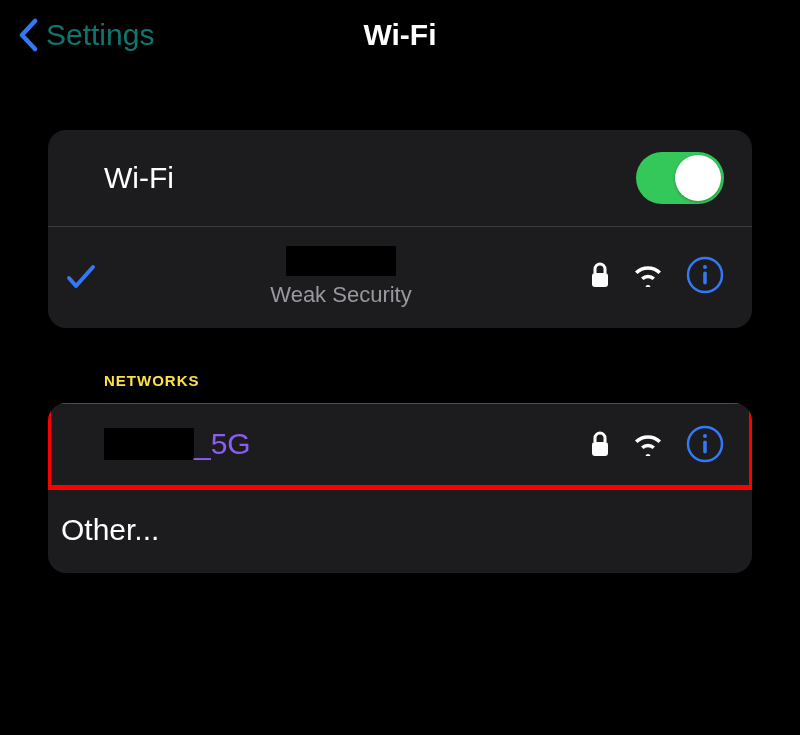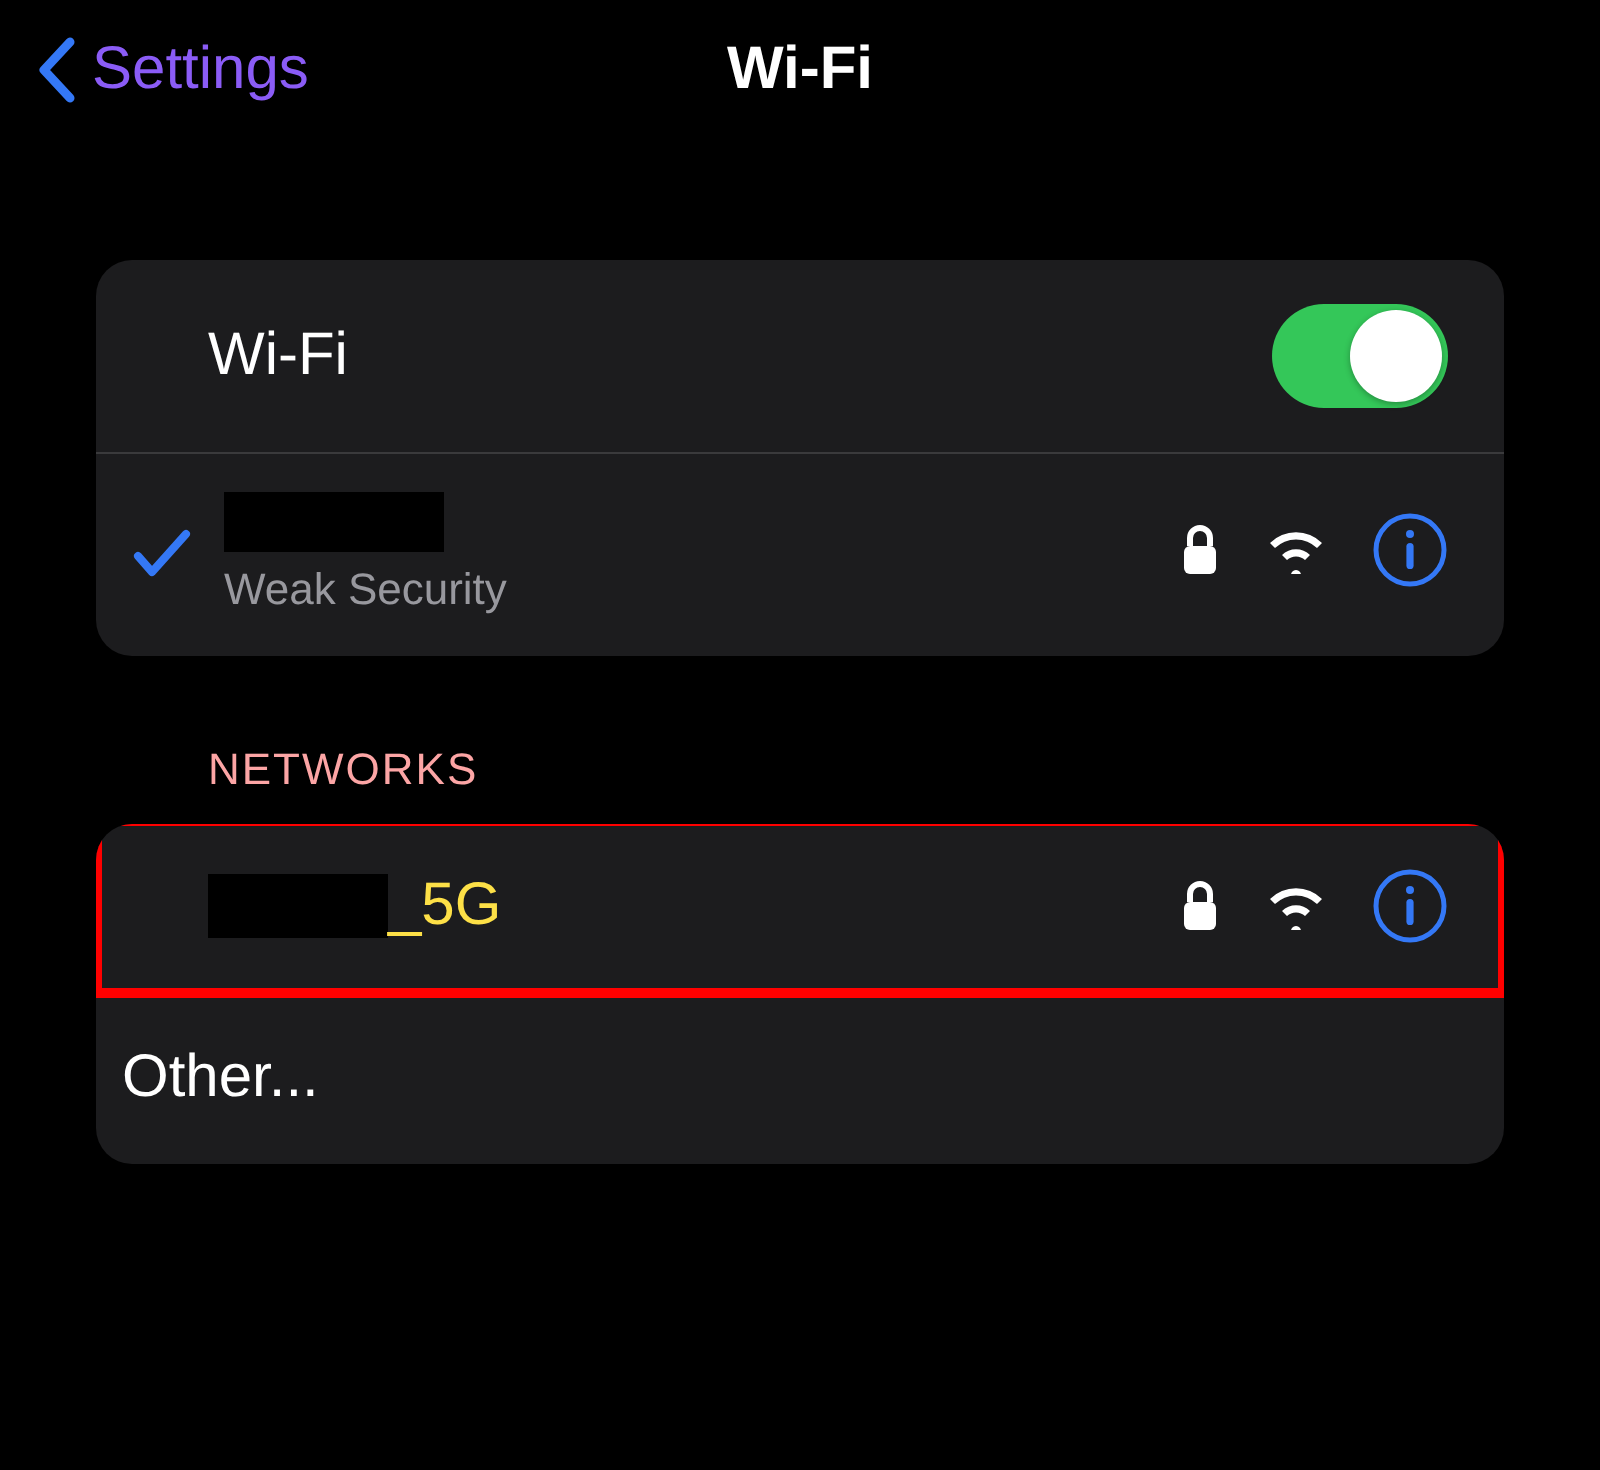--- a/index.html
+++ b/index.html
@@ -18,21 +18,21 @@
     .header {
       display: flex;
       align-items: center;
       padding: 20px 20px 20px 18px;
       position: relative;
       height: 70px;
     }
     .back-btn {
       display: flex;
       align-items: center;
-      color: #8b5cf6;
+      color: #0f766e;
       font-size: 30px;
       font-weight: 400;
       cursor: pointer;
       text-align: center;
     }
     .back-chevron {
       margin-right: 8px;
       display: flex;
       align-items: center;
     }
@@ -81,22 +81,23 @@
       width: 46px;
       height: 46px;
       background: #ffffff;
       border-radius: 50%;
       position: absolute;
       top: 3px;
       right: 3px;
       box-shadow: 0 1px 3px rgba(0,0,0,0.3);
     }
     .connected-row {
-      padding: 16px 28px 20px 64px;
+      padding: 16px 28px 20px 44px;
       min-height: 90px;
+      text-align: center;
     }
     .check-icon {
       position: absolute;
       left: 18px;
       top: 50%;
       transform: translateY(-50%);
       display: flex;
       align-items: center;
     }
     .network-name-block {
@@ -132,23 +133,23 @@
       align-items: center;
       justify-content: center;
     }
     .info-icon {
       display: flex;
       align-items: center;
       justify-content: center;
       cursor: pointer;
     }
     .section-header {
-      color: #fca5a5;
-      font-size: 22px;
-      font-weight: 400;
+      color: #fde047;
+      font-size: 15px;
+      font-weight: 700;
       letter-spacing: 1px;
       padding: 44px 28px 14px 56px;
     }
     .network-row {
       display: flex;
       align-items: center;
       padding: 22px 28px 22px 56px;
       min-height: 84px;
       position: relative;
       cursor: pointer;
@@ -160,21 +161,21 @@
       left: -2px;
       right: -2px;
       bottom: -4px;
       pointer-events: none;
     }
     .network-row-highlighted {
       position: relative;
       border-bottom: 0.5px solid #3a3a3c;
     }
     .suffix-text {
-      color: #fde047;
+      color: #8b5cf6;
       font-size: 30px;
       font-weight: 400;
     }
     .other-row {
       min-height: 86px;
       padding-left: 13px;
     }
   </style>
 </head>
 <body>

